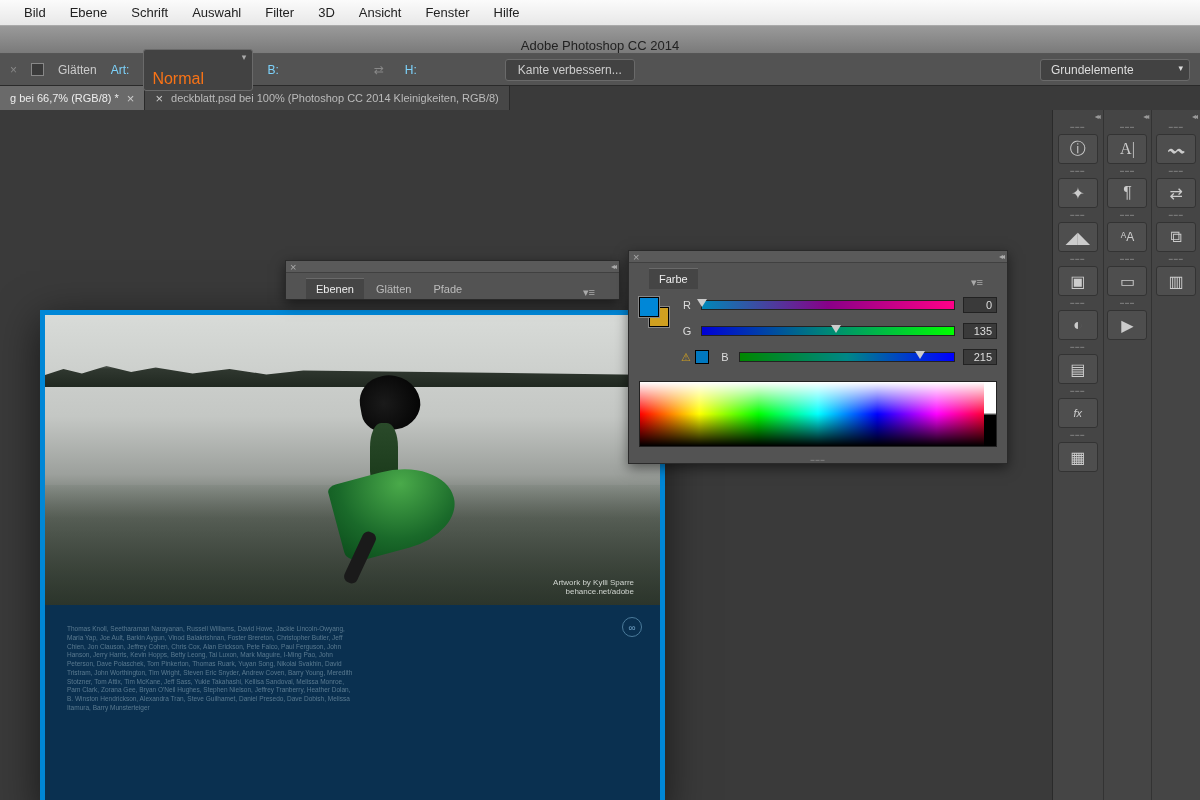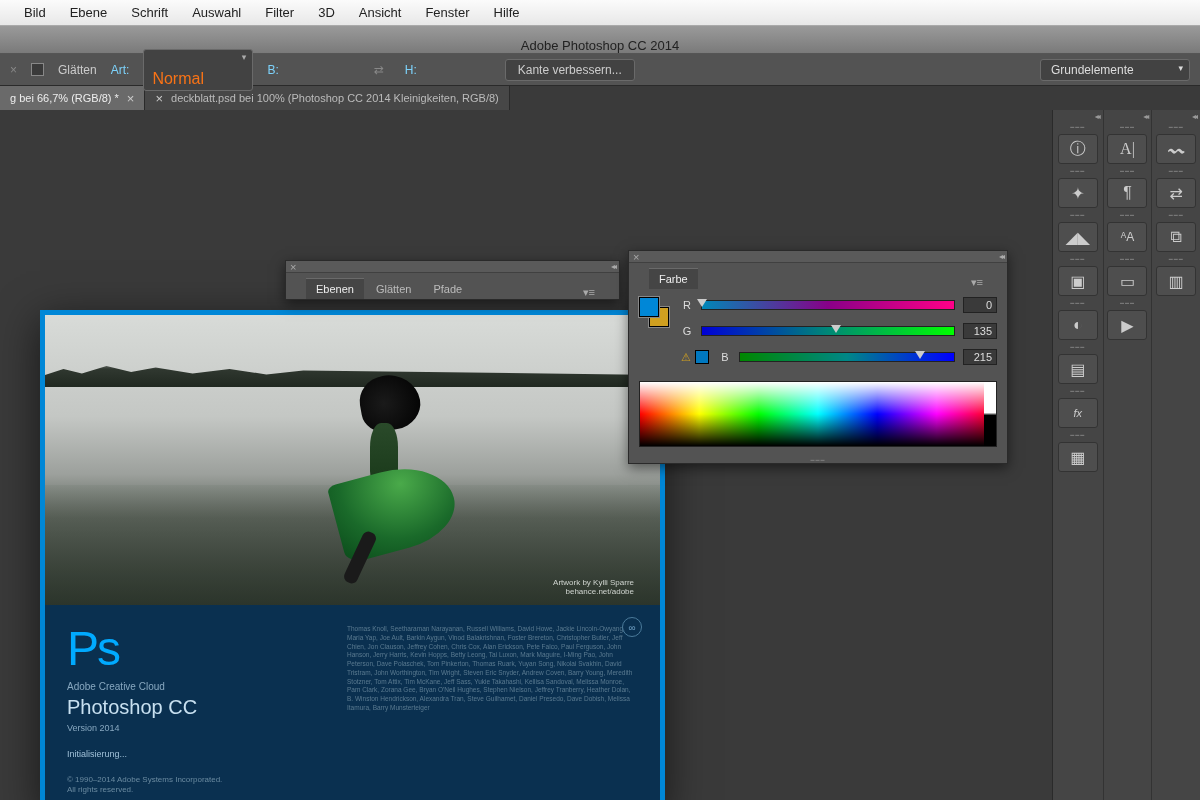--- a/index.html
+++ b/index.html
@@ -157,31 +157,20 @@
           <div class="torso"></div>
           <div class="skirt"></div>
           <div class="leg"></div>
       </div>
       <div class="splash-artwork-credit">
         <div>Artwork by Kylli Sparre</div>
         <div>behance.net/adobe</div>
       </div>
     </div>
     <div class="splash-bottom">
-      <div class="splash-left">
-        <div class="splash-ps">Ps</div>
-        <div class="splash-cloud">Adobe Creative Cloud</div>
-        <div class="splash-name">Photoshop CC</div>
-        <div class="splash-version">Version 2014</div>
-        <div class="splash-status">Initialisierung...</div>
-        <div class="splash-copyright">
-          <div>© 1990–2014 Adobe Systems Incorporated.</div>
-          <div>All rights reserved.</div>
-        </div>
-      </div>
       <div class="splash-credits">Thomas Knoll, Seetharaman Narayanan, Russell Williams, David Howe, Jackie Lincoln-Owyang, Maria Yap, Joe Ault, Barkin Aygun, Vinod Balakrishnan, Foster Brereton, Christopher Butler, Jeff Chien, Jon Clauson, Jeffrey Cohen, Chris Cox, Alan Erickson, Pete Falco, Paul Ferguson, John Hanson, Jerry Harris, Kevin Hopps, Betty Leong, Tai Luxon, Mark Maguire, I-Ming Pao, John Peterson, Dave Polaschek, Tom Pinkerton, Thomas Ruark, Yuyan Song, Nikolai Svakhin, David Tristram, John Worthington, Tim Wright, Steven Eric Snyder, Andrew Coven, Barry Young, Meredith Stotzner, Tom Attix, Tim McKane, Jeff Sass, Yukie Takahashi, Kellisa Sandoval, Melissa Monroe, Pam Clark, Zorana Gee, Bryan O'Neil Hughes, Stephen Nielson, Jeffrey Tranberry, Heather Dolan, B. Winston Hendrickson, Alexandra Tran, Steve Guilhamet, Daniel Presedo, Dave Dobish, Melissa Itamura, Barry Munsterteiger</div>
       <div class="splash-badge">∞</div>
     </div>
   </div>
 
   <div class="panel panel-layers">
     <div class="panel-bar">
       <span class="x">×</span>
       <span class="chev">◂◂</span>
     </div>

